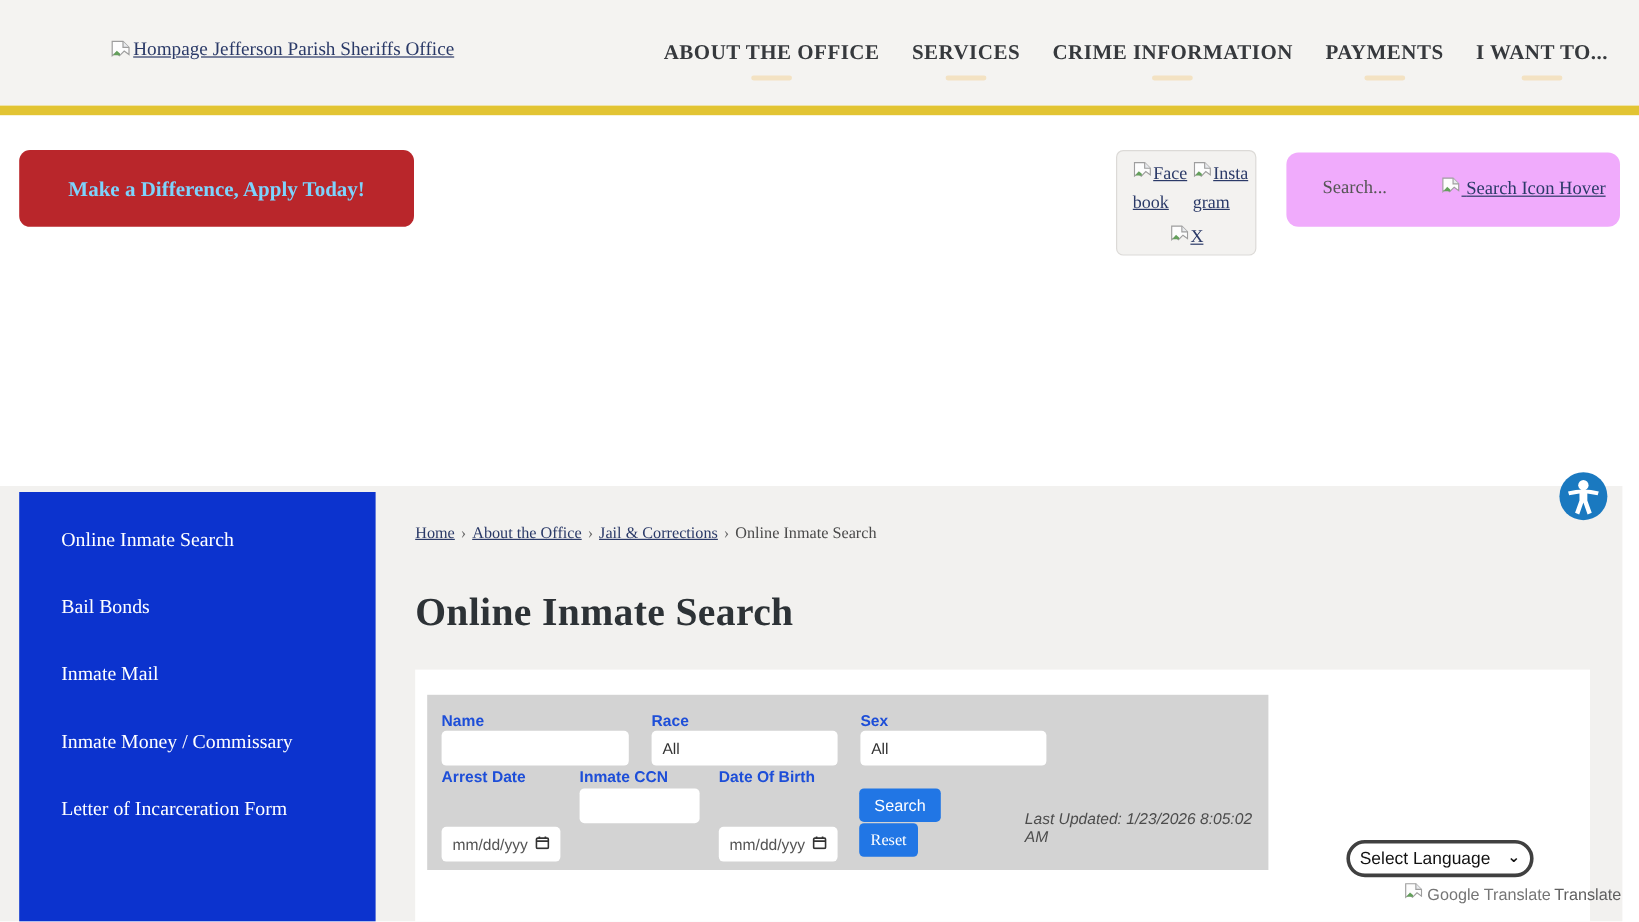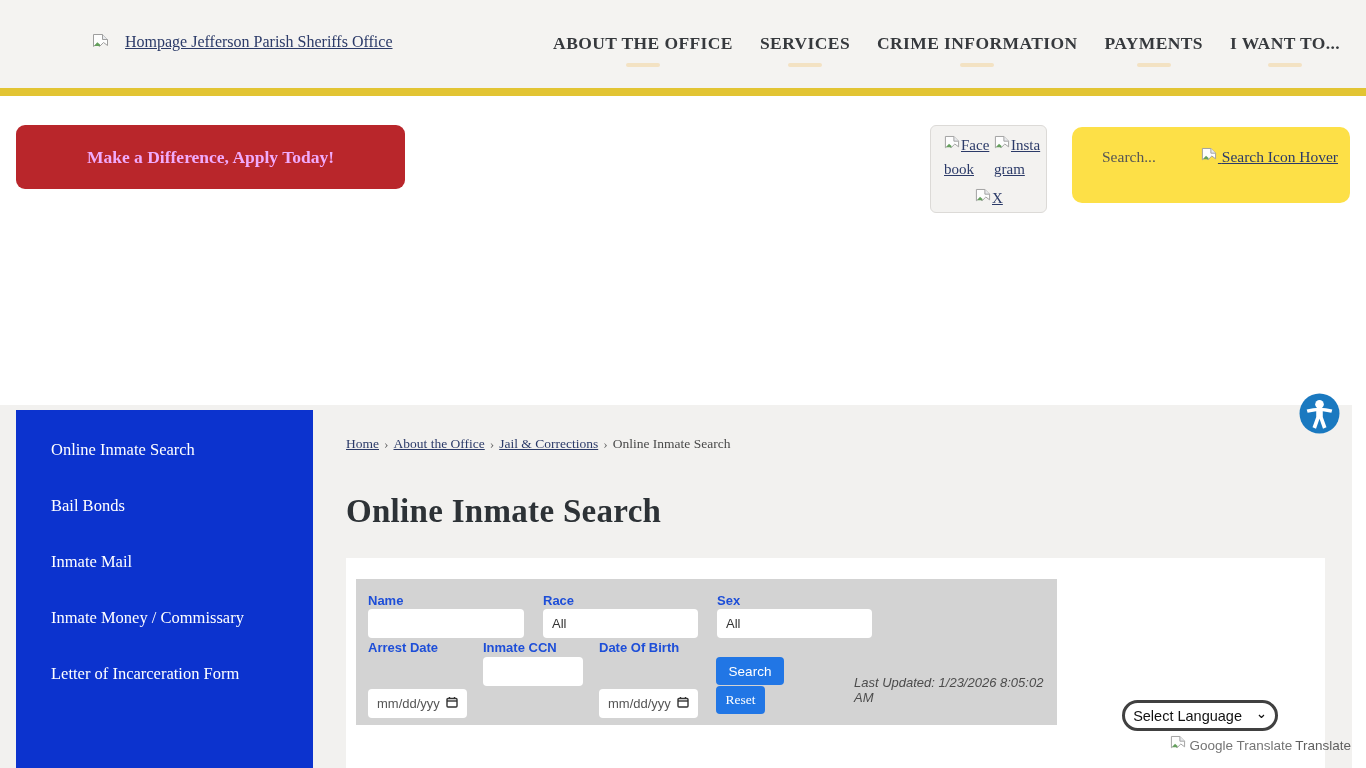--- a/index.html
+++ b/index.html
@@ -1,44 +1,44 @@
 <!DOCTYPE html>
 <html><head>
 <meta charset="utf-8">
 <style>
   * { margin:0; padding:0; box-sizing:border-box; }
   html,body { width:1366px; height:768px; overflow:hidden; background:#fff; }
   body { position:relative; font-family:"Liberation Serif","DejaVu Serif",serif; }
 
   
   .header { position:absolute; left:0; top:0; width:1366px; height:88px; background:#f4f3f1; }
-  .logo-link { position:absolute; left:92px; top:33px; display:flex; align-items:flex-start; gap:16px;
+  .logo-link { position:absolute; left:92px; top:33px; display:flex; align-items:flex-start; gap:2px;
                color:#2b3a68; text-decoration:underline; font-size:16px; cursor:pointer; }
   .primary-nav { position:absolute; right:26px; top:33px; display:flex; gap:27px; }
   .nav-item { display:flex; flex-direction:column; align-items:center; cursor:pointer; }
   .nav-item .lbl { font-size:17.5px; font-weight:bold; color:#36393d; letter-spacing:.4px; }
   .nav-mark { width:34px; height:4px; margin-top:9px; background:#f3e2c3; border-radius:2px; }
   .gold-bar { position:absolute; left:0; top:88px; width:1366px; height:8px; background:#e2c433; }
 
   
-  .apply-btn { position:absolute; left:16px; top:125px; width:389px; height:64px; background:#b9262b;
+  .apply-btn { position:absolute; left:16px; top:125px; width:329px; height:64px; background:#b9262b;
                border:none; border-radius:9px; display:flex; align-items:center; justify-content:center;
-               color:#f0abfc; font-size:17.5px; font-weight:bold; cursor:pointer;
+               color:#7dd3fc; font-size:17.5px; font-weight:bold; cursor:pointer;
                font-family:"Liberation Serif","DejaVu Serif",serif; }
   .social-box { position:absolute; left:930px; top:125px; width:117px; height:88px; background:#f3f2f0;
                 border:1px solid #dcdad7; border-radius:6px; }
   .social-link { position:absolute; color:#2b3a68; text-decoration:underline; font-size:15px;
                  line-height:1.6; word-break:break-all; cursor:pointer; }
   .social-link svg { vertical-align:-3px; margin-right:1px; }
   .fb { left:13px; top:7px;  width:48px; }
   .ig { left:63px; top:7px;  width:48px; }
   .xl { left:44px; top:60px; width:48px; }
 
-  .search-bar { position:absolute; left:1072px; top:127px; width:278px; height:76px;
-                background:#fde047; border-radius:10px; }
+  .search-bar { position:absolute; left:1072px; top:127px; width:278px; height:62px;
+                background:#f0abfc; border-radius:10px; }
   .search-input { position:absolute; left:30px; top:18px; width:92px; height:24px; border:none;
                   background:transparent; outline:none; font-size:15.5px; color:#555;
                   font-family:"Liberation Serif","DejaVu Serif",serif; }
   .search-input::placeholder { color:#555; opacity:1; }
   .search-hover-link { position:absolute; right:12px; top:20px; color:#2b3a68; font-size:15.5px;
                        text-decoration:underline; cursor:pointer; white-space:nowrap; }
   .search-hover-link svg { vertical-align:-3px; margin-right:1px; }
 
   
   .content { position:absolute; left:0; top:405px; width:1352px; height:363px; background:#f2f1ef; }

